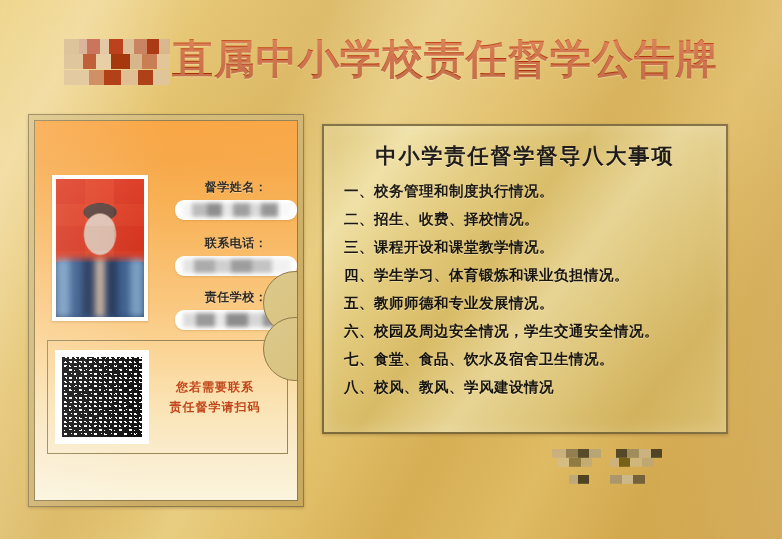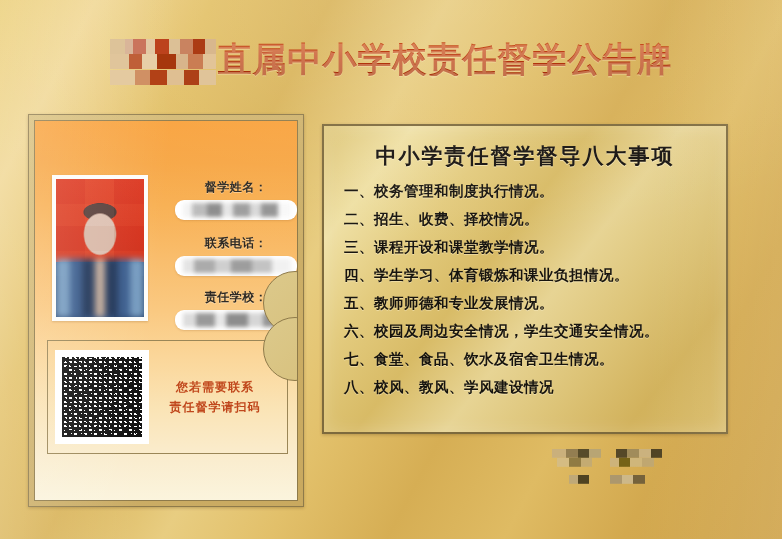--- a/index.html
+++ b/index.html
@@ -76,21 +76,21 @@
         #dfbf94 54% 70%, #ab3a14 70% 84%, #e0c59c 84% 100%);
     background-size: 100% 33.4%, 100% 33.4%, 100% 33.4%;
     background-position: 0 0, 0 50%, 0 100%;
     background-repeat: no-repeat;
     filter: blur(0.4px);
     opacity: 0.95;
   }
   #title-text {
     font-family: Liberation Sans, sans-serif;
     font-weight: bold;
-    font-size: 34px;
+    font-size: 41px;
     letter-spacing: 1px;
     line-height: 1;
     background: linear-gradient(180deg, #c8501f 0%, #b8360f 40%, #a32d08 100%);
     -webkit-background-clip: text;
     background-clip: text;
     color: #b1360e;
     -webkit-text-fill-color: transparent;
     text-shadow: 0 1px 0 rgba(255,235,200,0.35);
     white-space: nowrap;
   }

